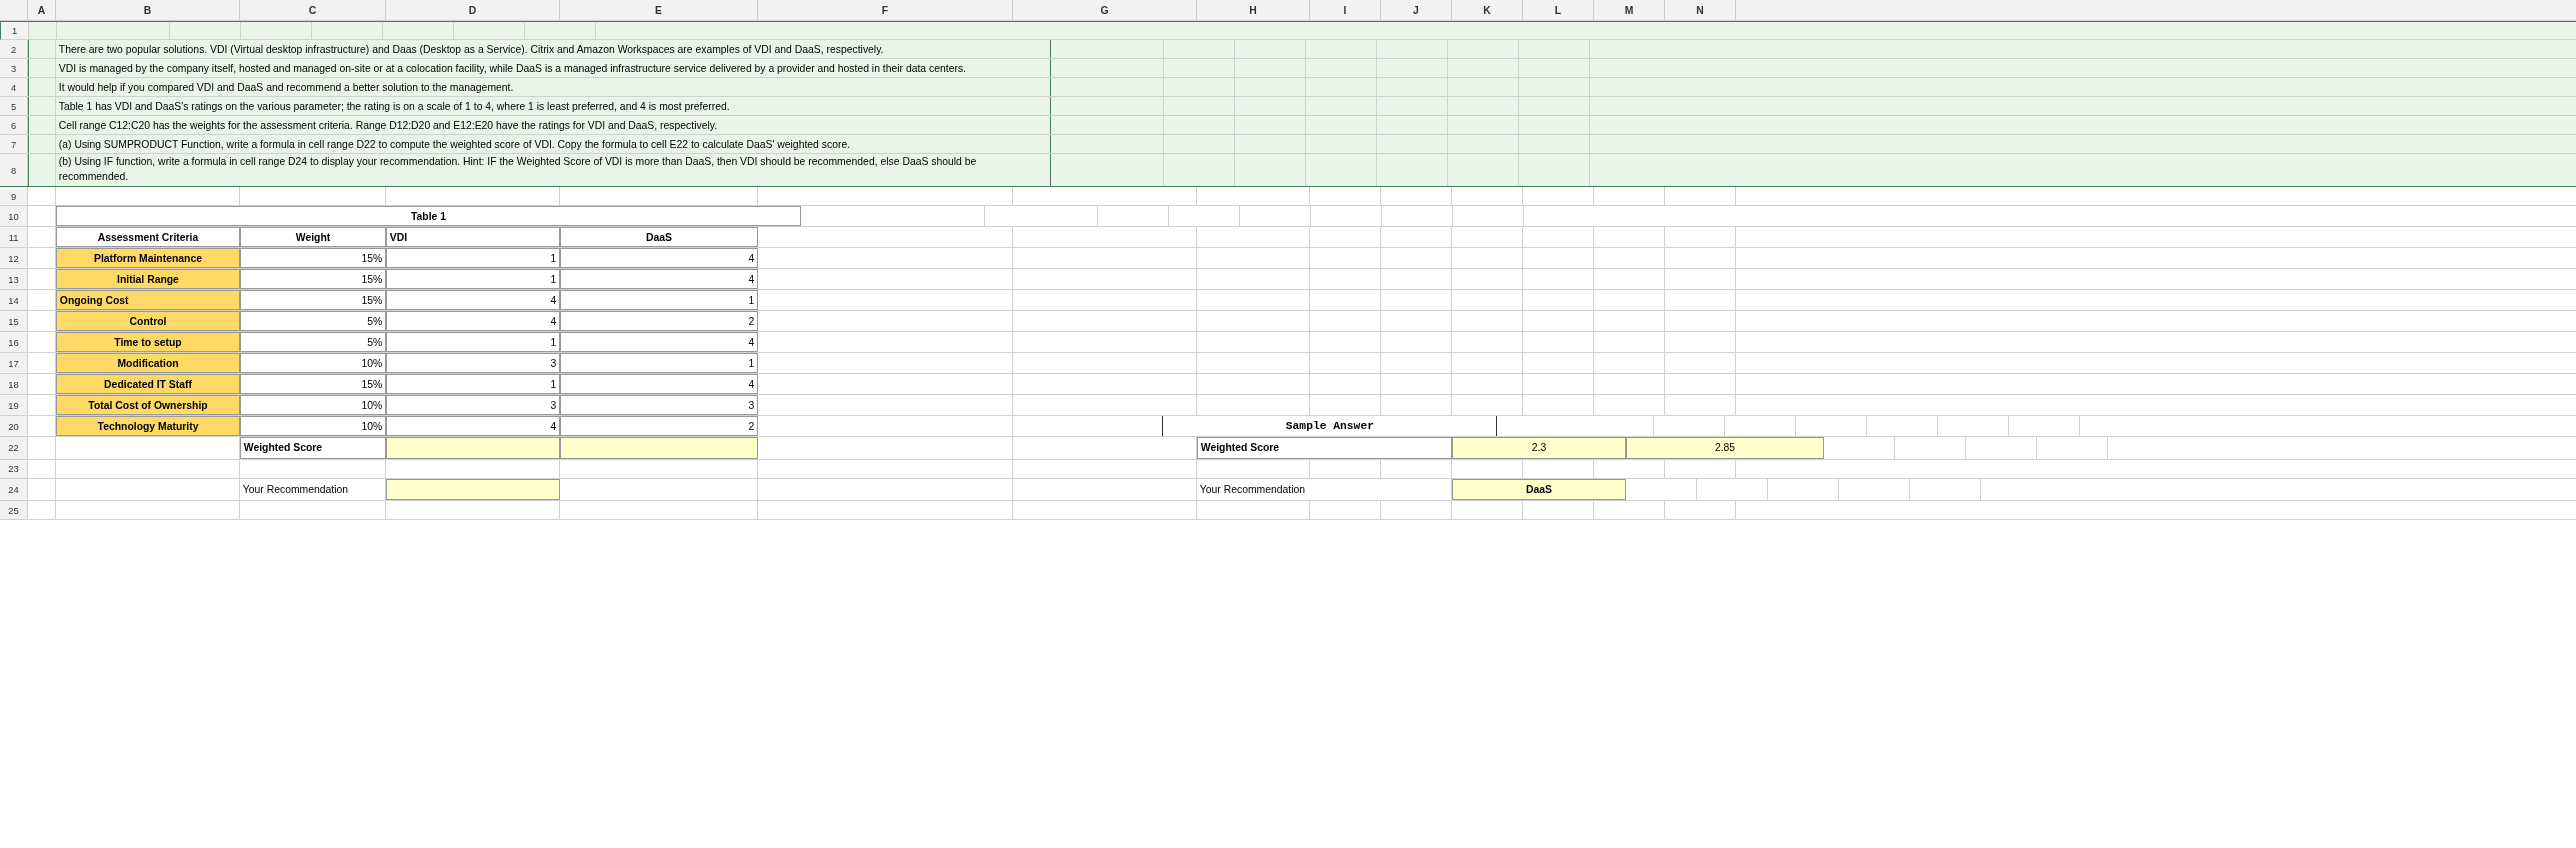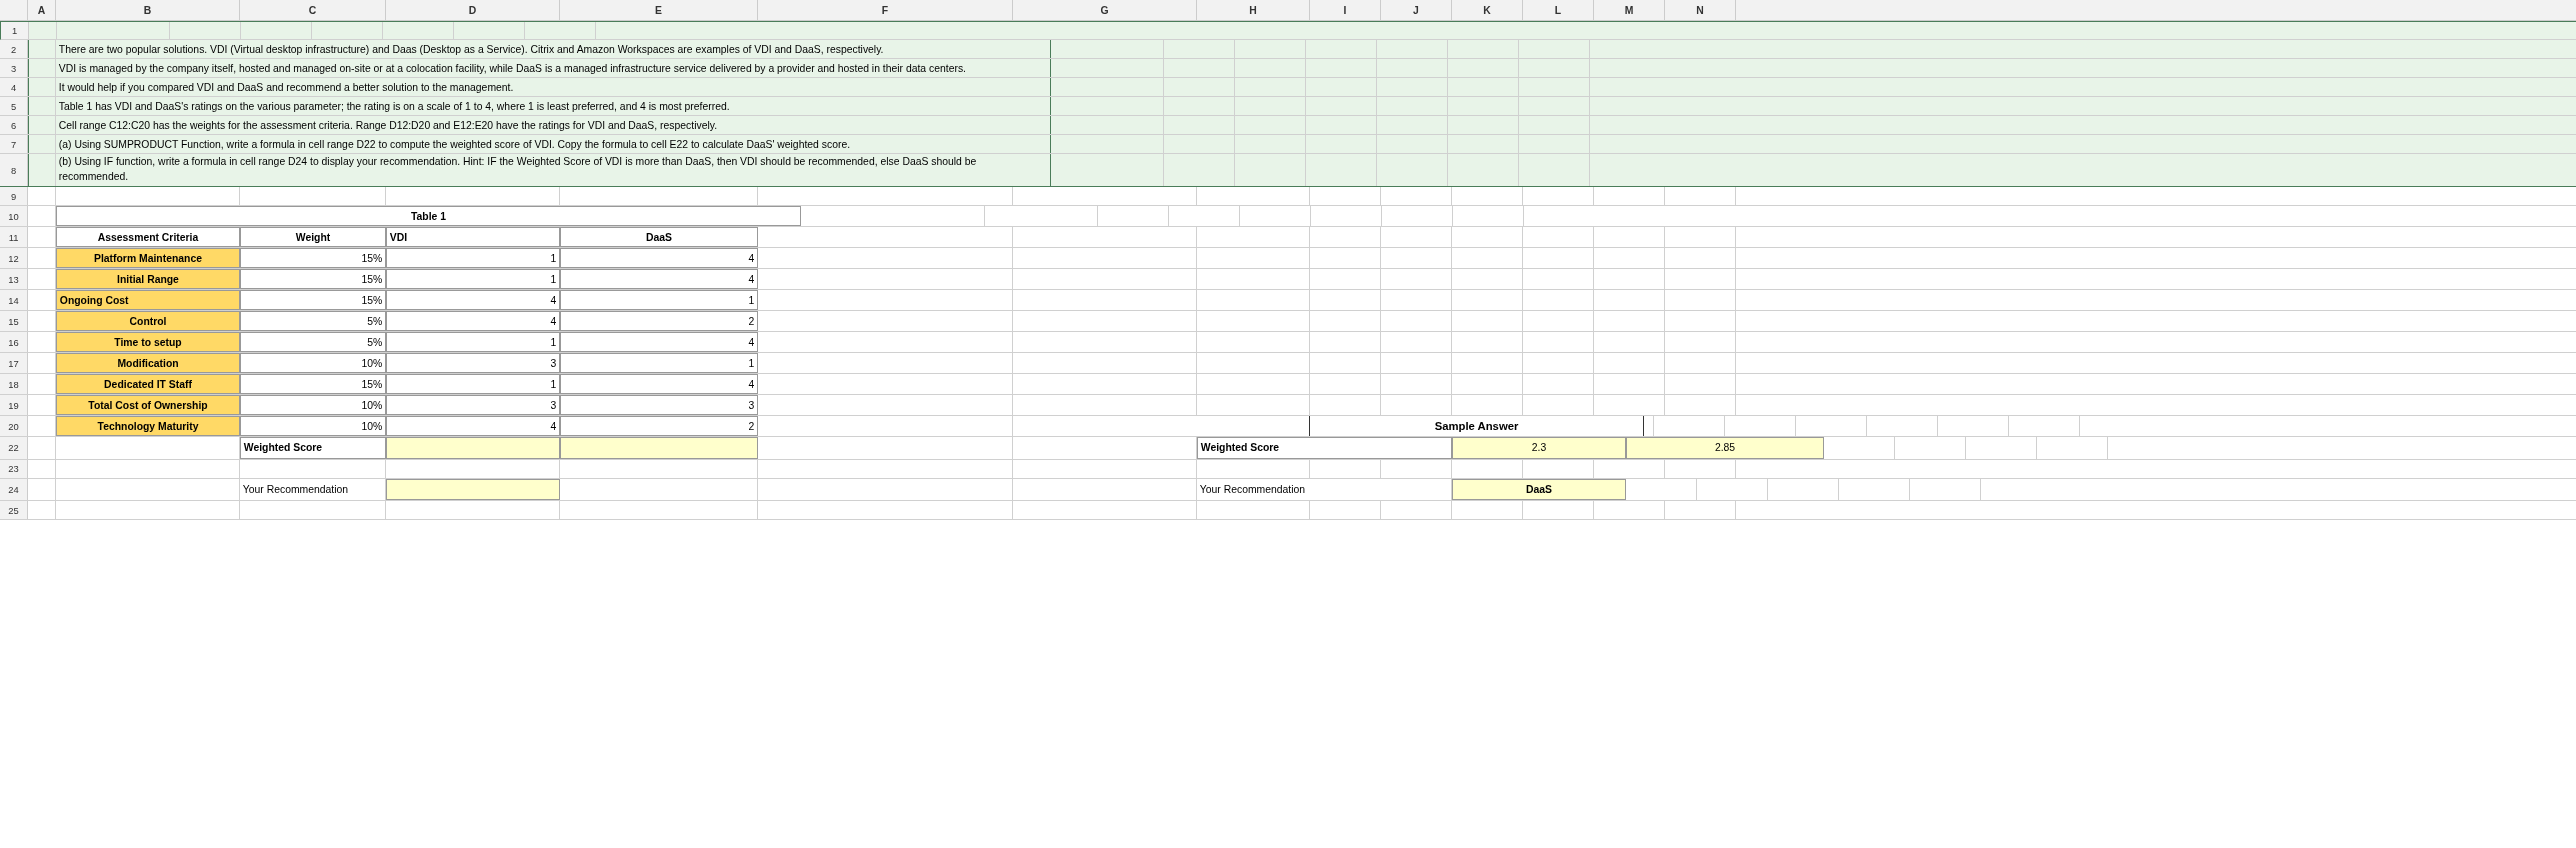--- a/index.html
+++ b/index.html
@@ -512,21 +512,21 @@
     <div class="cell col-c" style="justify-content: flex-end; border: 0.9px solid #999;">
       <span>10%</span>
     </div>
     <div class="cell col-d" style="justify-content: flex-end; border: 0.9px solid #999;">
       <span>4</span>
     </div>
     <div class="cell col-e" style="justify-content: flex-end; border: 0.9px solid #999;">
       <span>2</span>
     </div>
     <div class="cell col-f"></div>
-    <div class="cell" style="width: 641px; min-width: 641px; justify-content: flex-end; align-items: center; padding-right: 9px;">
+    <div class="cell" style="width: 641px; min-width: 641px; justify-content: center; align-items: center; padding-right: 9px; font-family: Liberation Mono, monospace;">
       <div style="border: 1.9px solid #333; padding: 1.9px 9.4px; font-weight: bold; font-size: 11.3px; display: flex; align-items: center; justify-content: center; background: #fff; width: 335px; height: 22.6px;">
         <span>Sample Answer</span>
       </div>
     </div>
     <div class="cell col-i"></div>
     <div class="cell col-j"></div>
     <div class="cell col-k"></div>
     <div class="cell col-l"></div>
     <div class="cell col-m"></div>
     <div class="cell col-n"></div>

